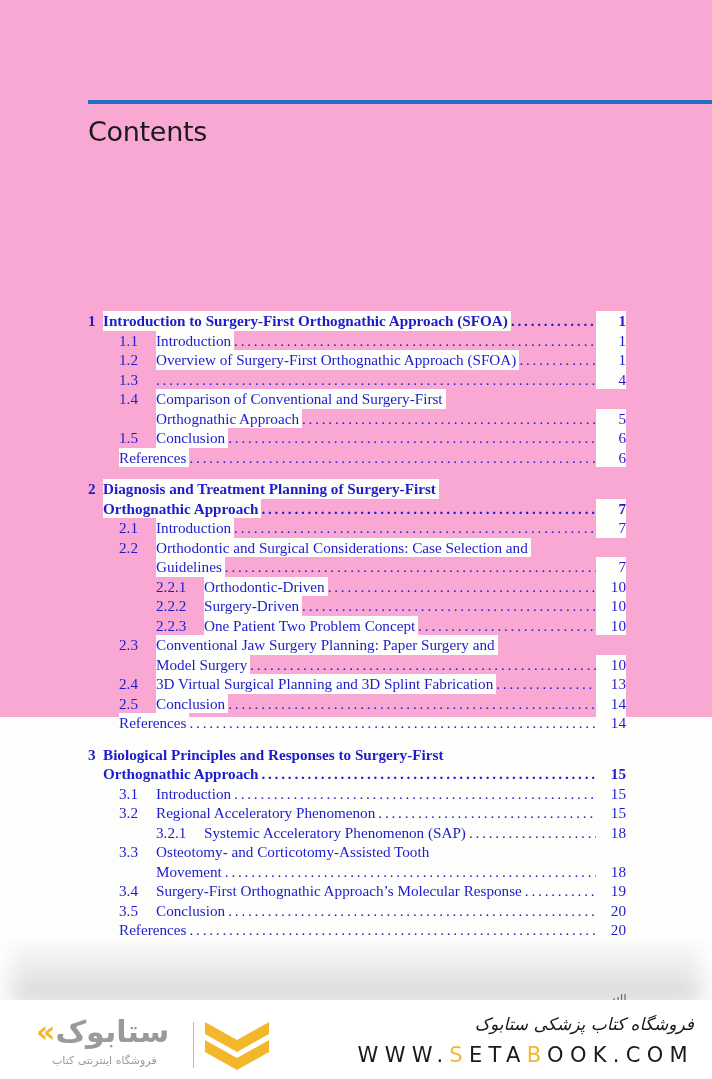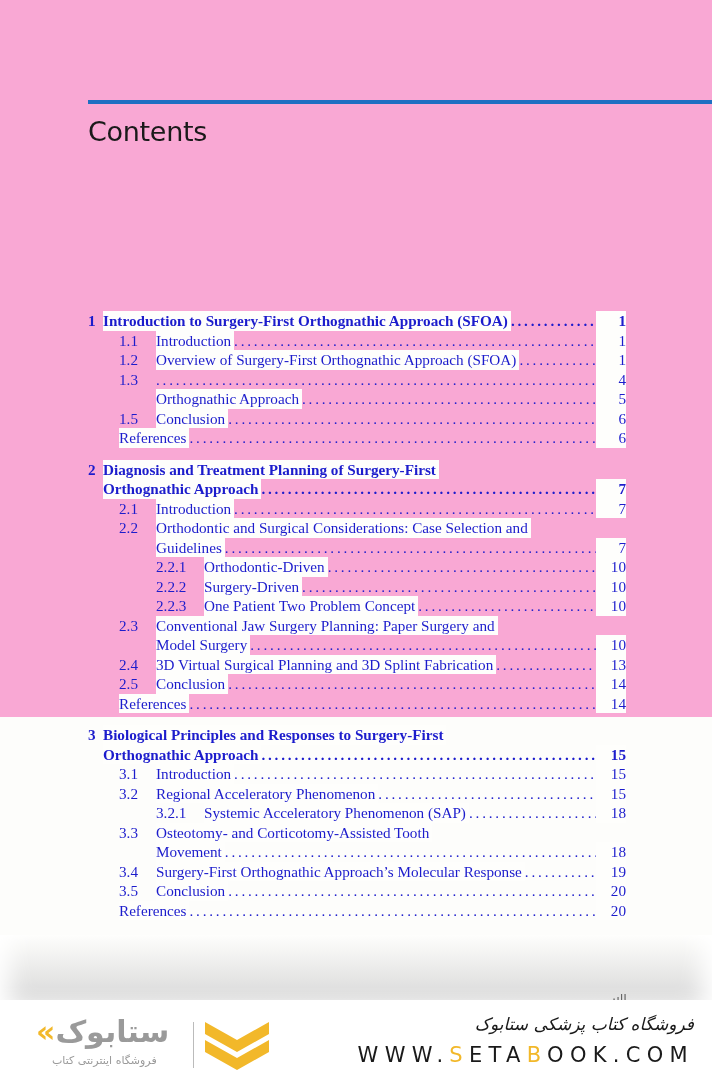--- a/index.html
+++ b/index.html
@@ -89,20 +89,26 @@
         </div>
       </div>
       <div class="row l1">
         <div class="num">1.3</div>
         <div class="txt">
           <div class="dots">........................................................................................................................</div>
           <div class="p">4</div>
         </div>
       </div>
       <div class="row l1">
+        <div class="num">1.4</div>
+        <div class="txt">
+          <div class="t">Comparison of Conventional and Surgery-First</div>
+        </div>
+      </div>
+      <div class="row l1">
         <div class="txt">
           <div class="t">Orthognathic Approach</div>
           <div class="dots">........................................................................................................................</div>
           <div class="p">5</div>
         </div>
       </div>
       <div class="row l1">
         <div class="num">1.5</div>
         <div class="txt">
           <div class="t">Conclusion</div>

